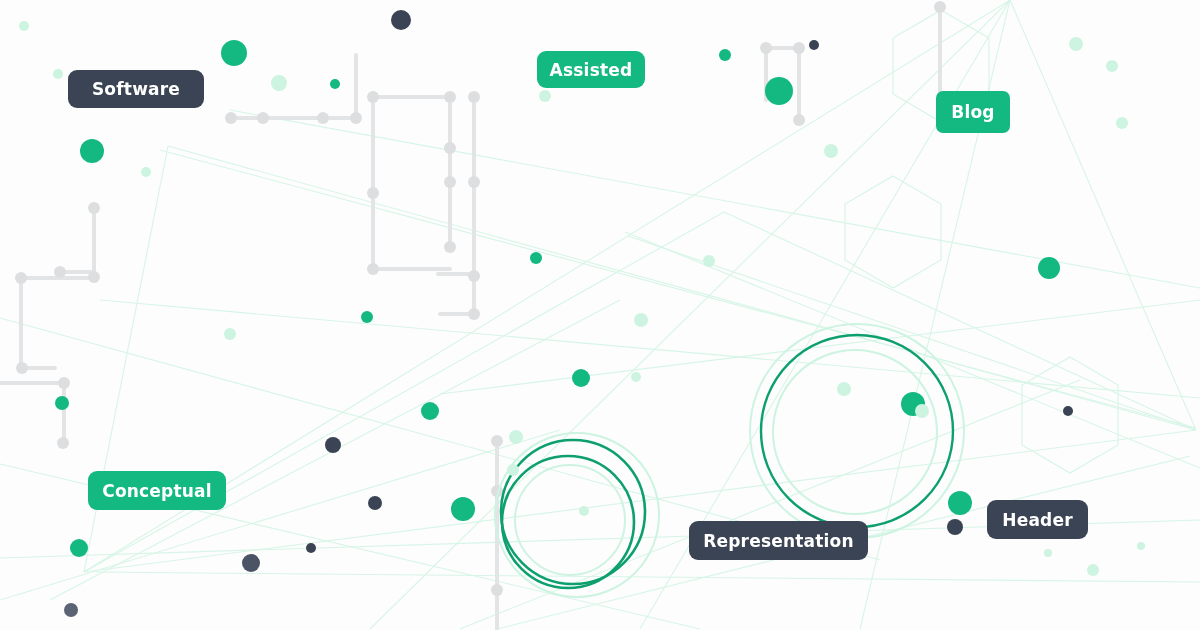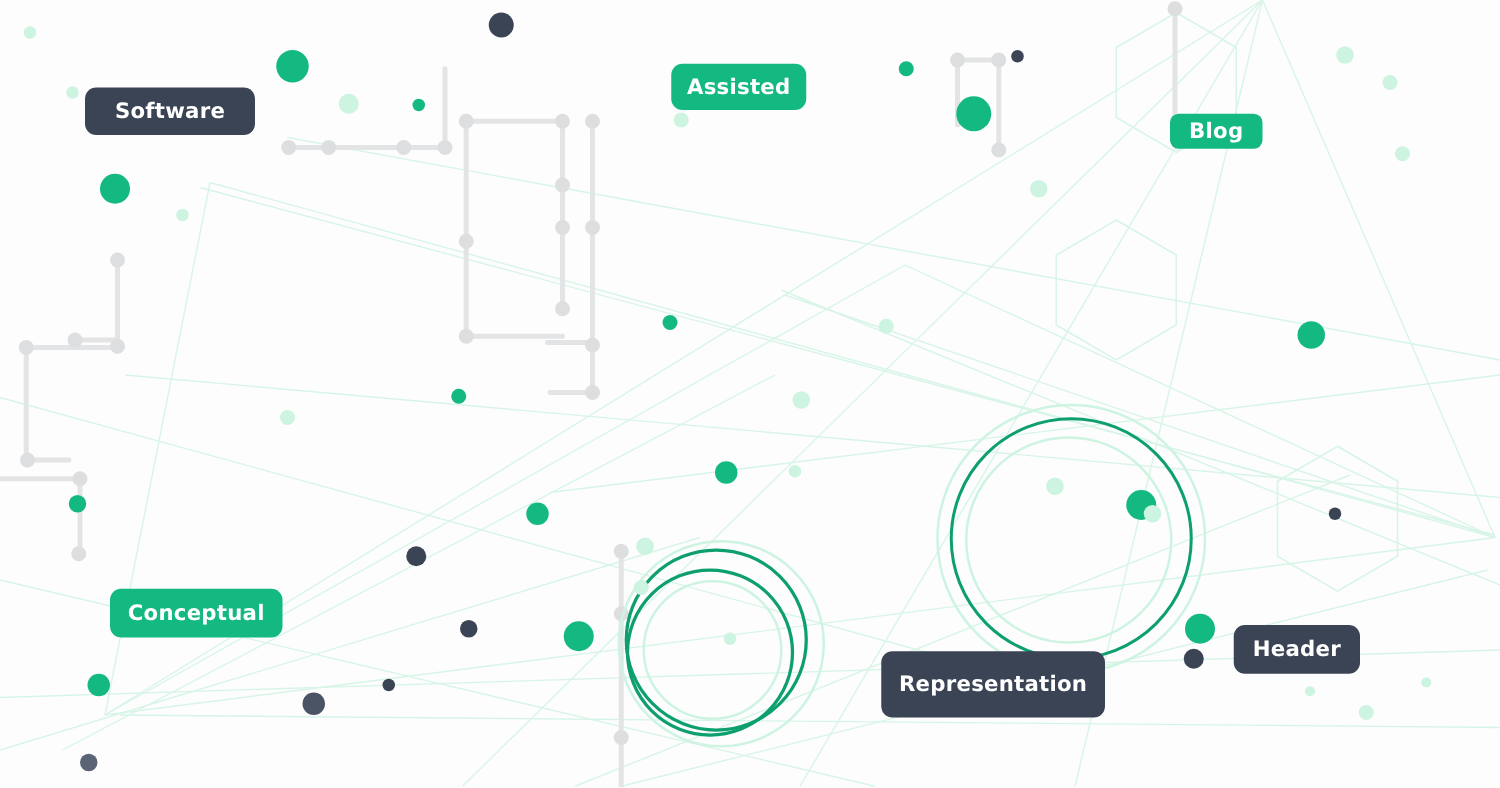--- a/index.html
+++ b/index.html
@@ -197,19 +197,19 @@
       <div class="dot" style="left: 1137px; top: 542px; width: 8px; height: 8px; background: rgb(205, 243, 225);"></div>
       <div class="dot" style="left: 1044px; top: 549px; width: 8px; height: 8px; background: rgb(205, 243, 225);"></div>
       <div class="dot" style="left: 579px; top: 506px; width: 10px; height: 10px; background: rgb(205, 243, 225);"></div>
       <div class="dot" style="left: 507px; top: 464px; width: 12px; height: 12px; background: rgb(205, 243, 225);"></div>
       <div class="dot" style="left: 509px; top: 430px; width: 14px; height: 14px; background: rgb(205, 243, 225);"></div>
     </div>
 
   <div id="labels-layer">
       <div class="badge badge-dark" style="left: 68px; top: 70px; width: 136px; height: 38px; border-radius: 9px; font-size: 17px;">Software</div>
       <div class="badge badge-green" style="left: 537px; top: 51px; width: 108px; height: 37px; border-radius: 9px; font-size: 17px;">Assisted</div>
-      <div class="badge badge-green" style="left: 936px; top: 91px; width: 74px; height: 28px; border-radius: 7px; font-size: 17px;">Blog</div>
+      <div class="badge badge-green" style="left: 936px; top: 91px; width: 74px; height: 42px; border-radius: 7px; font-size: 17px;">Blog</div>
       <div class="badge badge-green" style="left: 88px; top: 471px; width: 138px; height: 39px; border-radius: 9px; font-size: 17px;">Conceptual</div>
-      <div class="badge badge-dark" style="left: 689px; top: 521px; width: 179px; height: 53px; border-radius: 9px; font-size: 17px; margin-left: 16px;">Representation</div>
+      <div class="badge badge-dark" style="left: 689px; top: 521px; width: 179px; height: 39px; border-radius: 9px; font-size: 17px;">Representation</div>
       <div class="badge badge-dark" style="left: 987px; top: 500px; width: 101px; height: 39px; border-radius: 9px; font-size: 17px;">Header</div>
     </div>
 
 </div>
 
 </body></html>

